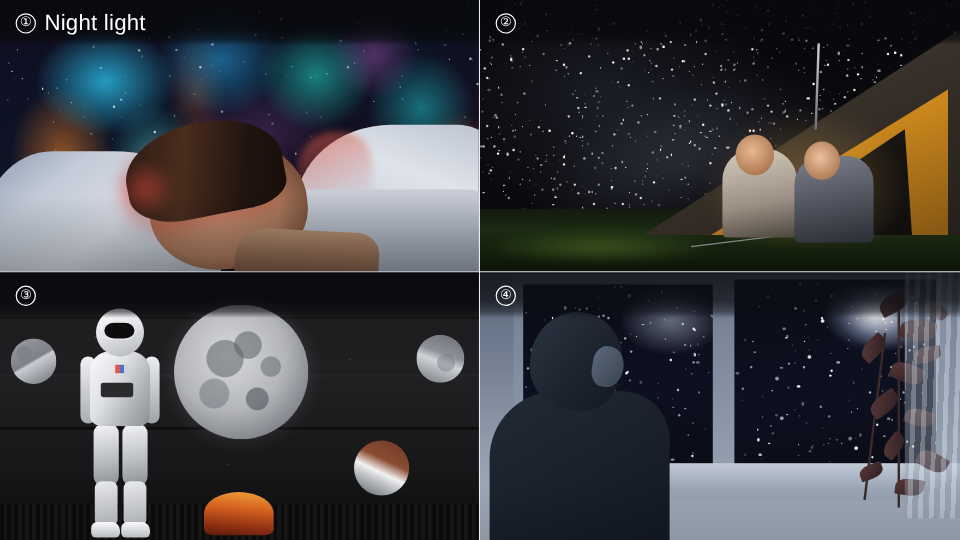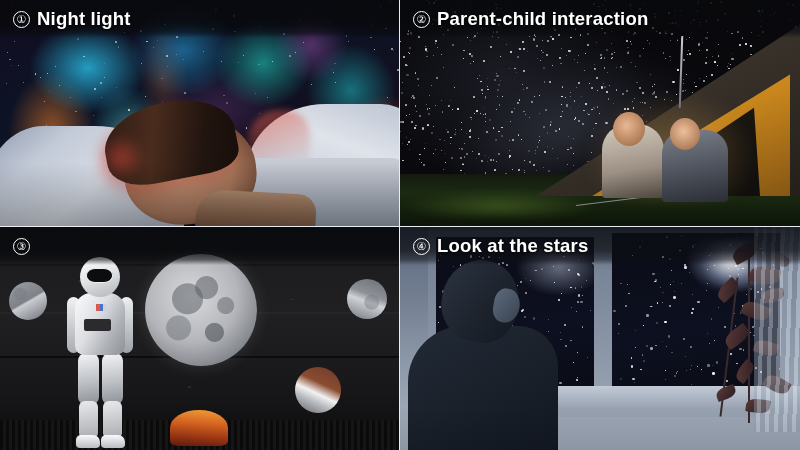--- a/index.html
+++ b/index.html
@@ -23,21 +23,21 @@
     display:flex; align-items:center; padding-left:13px; gap:7px;
   }
   .banner.lite{
     background:linear-gradient(to bottom, rgba(12,14,20,.80) 0%, rgba(12,14,20,.72) 62%, rgba(12,14,20,.45) 86%, rgba(12,14,20,0) 100%);
   }
   .num{
     width:17px; height:17px; border:1.4px solid #fff; border-radius:50%;
     color:#fff; font-size:11px; line-height:14.5px; text-align:center;
     flex:0 0 auto; font-weight:400;
   }
-  .btxt{ color:#fff; font-size:18.5px; letter-spacing:.2px; text-shadow:0 1px 3px rgba(0,0,0,.8);font-weight:bold; }
+  .btxt{ color:#fff; font-size:18.5px; letter-spacing:.2px; text-shadow:0 1px 3px rgba(0,0,0,.8); }
 
   
   .neb{ position:absolute; inset:0;
     background:
       radial-gradient(ellipse 90px 70px at 22% 30%, rgba(40,180,220,.85), transparent 65%),
       radial-gradient(ellipse 70px 95px at 13% 58%, rgba(225,120,40,.62), transparent 62%),
       radial-gradient(ellipse 52px 46px at 20% 72%, rgba(235,190,60,.55), transparent 60%),
       radial-gradient(ellipse 60px 80px at 32% 60%, rgba(60,200,205,.55), transparent 62%),
       radial-gradient(ellipse 80px 70px at 46% 22%, rgba(36,150,210,.60), transparent 66%),
       radial-gradient(ellipse 75px 70px at 66% 28%, rgba(35,200,185,.60), transparent 64%),
@@ -1404,21 +1404,20 @@
     <div class="guy2"></div>
     <div class="tent"></div>
     <div class="tent-inner"></div>
     <div class="tent-mouth"></div>
     <div class="tentglow"></div>
     <div class="pole"></div>
     <div class="dad"></div>
     <div class="kid"></div>
     <div class="banner">
       <span class="num">②</span>
-      <span class="btxt">Parent-child interaction</span>
     </div>
   </div>
 
   <div class="hdiv"></div>
   <div class="hdiv"></div>
   <div class="hdiv"></div>
 
   <div class="panel">
     <div class="wall"></div>
     <div class="dot" style="left:78px;top:52px"></div>
@@ -1804,17 +1803,16 @@
     <div class="curtain"></div>
     <div class="boy">
       <div class="boy-body"></div>
       <div class="boy-head">
         <div class="boy-face"></div>
       </div>
     </div>
     <div class="p4shade"></div>
     <div class="banner lite">
       <span class="num">④</span>
-      <span class="btxt">Look at the stars</span>
     </div>
   </div>
 
 </div>
 
 </body></html>

